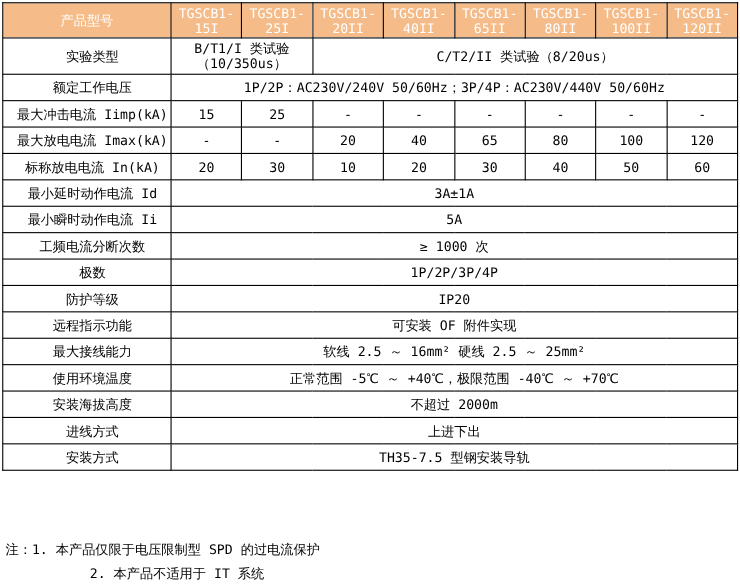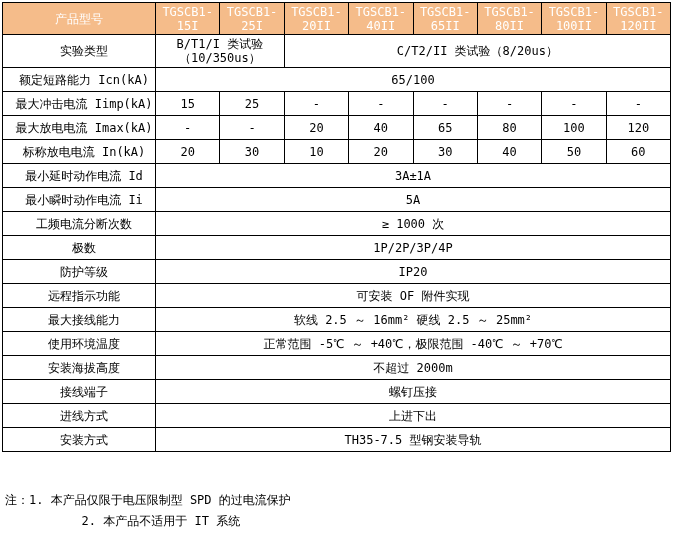--- a/index.html
+++ b/index.html
@@ -82,22 +82,22 @@
           <th>TGSCB1-120II</th>
         </tr>
       </thead>
     <tbody>
         <tr class="tall">
           <td class="label">实验类型</td>
           <td colspan="2">B/T1/I 类试验（10/350us）</td>
           <td colspan="6">C/T2/II 类试验（8/20us）</td>
         </tr>
         <tr>
-          <td class="label">额定短路能力 Icn(kA)</td>
-          <td colspan="8">65/100</td>
+          <td class="label">额定工作电压</td>
+          <td colspan="8">1P/2P：AC230V/240V 50/60Hz；3P/4P：AC230V/440V 50/60Hz</td>
         </tr>
         <tr>
           <td class="label">最大冲击电流 Iimp(kA)</td>
           <td colspan="1">15</td>
           <td colspan="1">25</td>
           <td colspan="1">-</td>
           <td colspan="1">-</td>
           <td colspan="1">-</td>
           <td colspan="1">-</td>
           <td colspan="1">-</td>
@@ -155,24 +155,20 @@
         </tr>
         <tr>
           <td class="label">使用环境温度</td>
           <td colspan="8">正常范围 -5℃ ～ +40℃，极限范围 -40℃ ～ +70℃</td>
         </tr>
         <tr>
           <td class="label">安装海拔高度</td>
           <td colspan="8">不超过 2000m</td>
         </tr>
         <tr>
-          <td class="label">接线端子</td>
-          <td colspan="8">螺钉压接</td>
-        </tr>
-        <tr>
           <td class="label">进线方式</td>
           <td colspan="8">上进下出</td>
         </tr>
         <tr>
           <td class="label">安装方式</td>
           <td colspan="8">TH35-7.5 型钢安装导轨</td>
         </tr>
       </tbody>
   </table>
 

